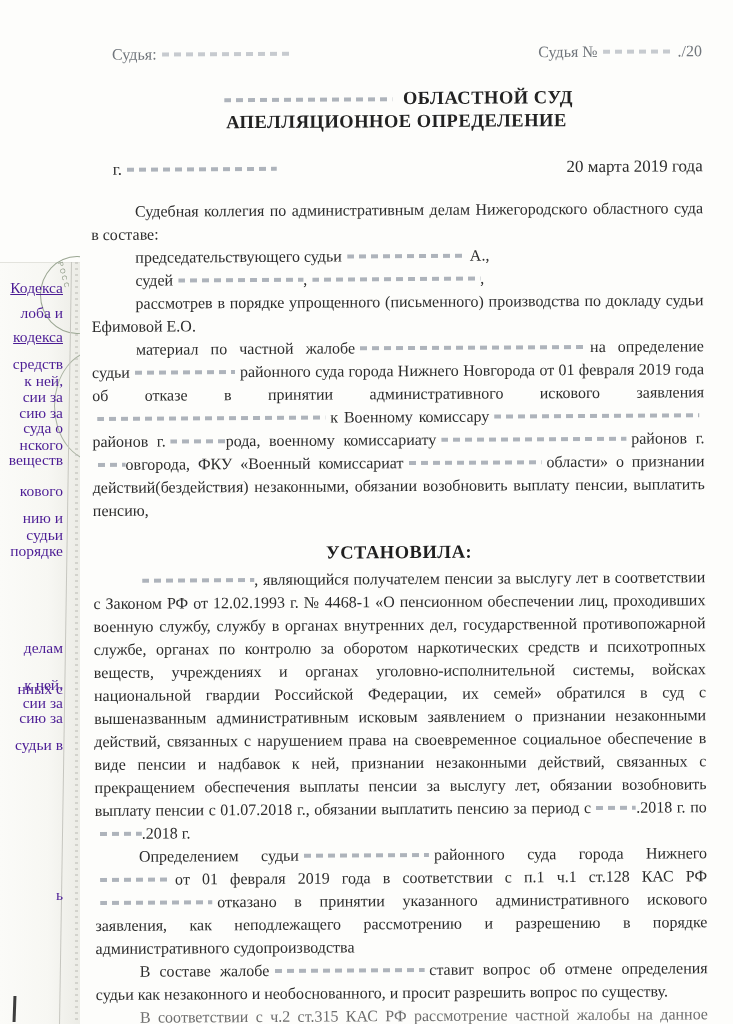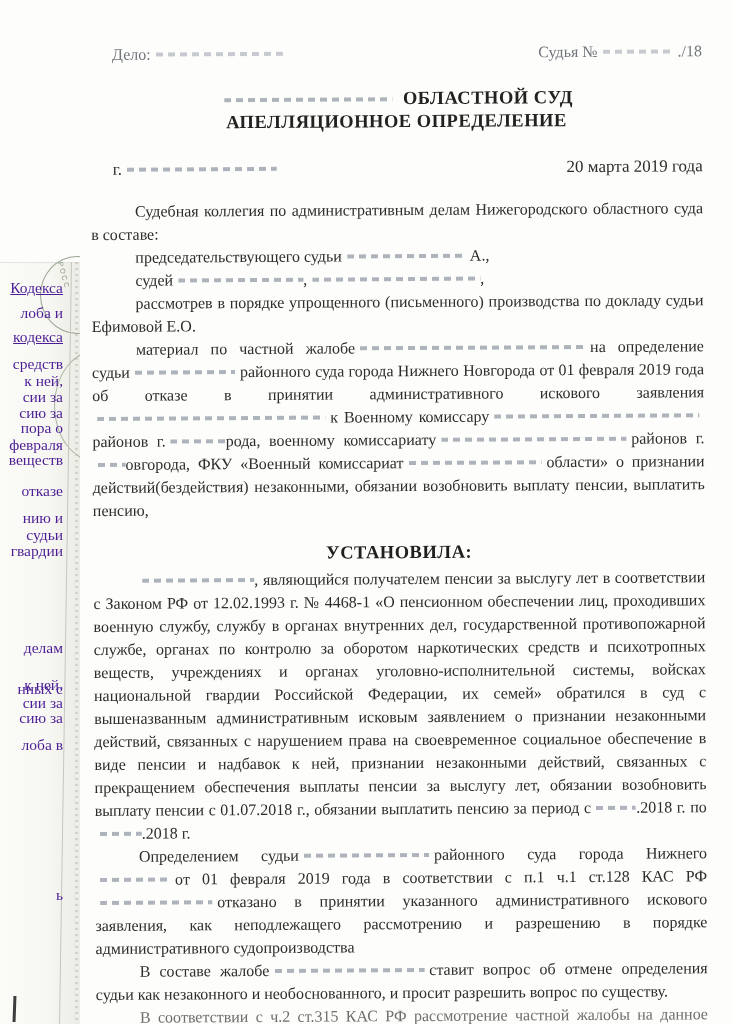--- a/index.html
+++ b/index.html
@@ -57,45 +57,45 @@
     <div class="stamp-text">РОСС</div>
     <div class="edge-line"></div>
     <div class="edge-noise"></div>
     <span class="frag u" style="top:279px">Кодекса</span>
     <span class="frag" style="top:304px">лоба и</span>
     <span class="frag u" style="top:328px">кодекса</span>
     <span class="frag" style="top:355px">средств</span>
     <span class="frag" style="top:372px">к ней,</span>
     <span class="frag" style="top:388px">сии за</span>
     <span class="frag" style="top:404px">сию за</span>
-    <span class="frag" style="top:419px">пора о</span>
-    <span class="frag" style="top:436px">февраля</span>
+    <span class="frag" style="top:419px">суда о</span>
+    <span class="frag" style="top:436px">нского</span>
     <span class="frag" style="top:451px">веществ</span>
-    <span class="frag" style="top:482px">отказе</span>
+    <span class="frag" style="top:482px">кового</span>
     <span class="frag" style="top:509px">нию и</span>
     <span class="frag" style="top:526px">судьи</span>
-    <span class="frag" style="top:542px">гвардии</span>
+    <span class="frag" style="top:542px">порядке</span>
     <span class="frag" style="top:639px">делам</span>
     <span class="frag" style="top:680px">нных с</span>
     <span class="frag" style="top:676px">к ней,</span>
     <span class="frag" style="top:694px">сии за</span>
     <span class="frag" style="top:709px">сию за</span>
-    <span class="frag" style="top:736px">лоба в</span>
+    <span class="frag" style="top:736px">судьи в</span>
     <span class="frag" style="top:886px">ь</span>
     <div class="corner-mark"></div>
   </div>
 
   <div class="content">
 
     <div class="row head-row">
       <div>
-        <span>Дело:</span><span class="redact light" style="width:130px"></span>
+        <span>Судья:</span><span class="redact light" style="width:130px"></span>
       </div>
       <div>
-        <span>Судья №</span><span class="redact light" style="width:70px"></span><span>./18</span>
+        <span>Судья №</span><span class="redact light" style="width:70px"></span><span>./20</span>
       </div>
     </div>
 
     <div class="court-title">
       <div class="line1">
         <span class="redact" style="width:168px"></span>
         <span>ОБЛАСТНОЙ СУД</span>
       </div>
       <div class="line2">АПЕЛЛЯЦИОННОЕ ОПРЕДЕЛЕНИЕ</div>
     </div>

